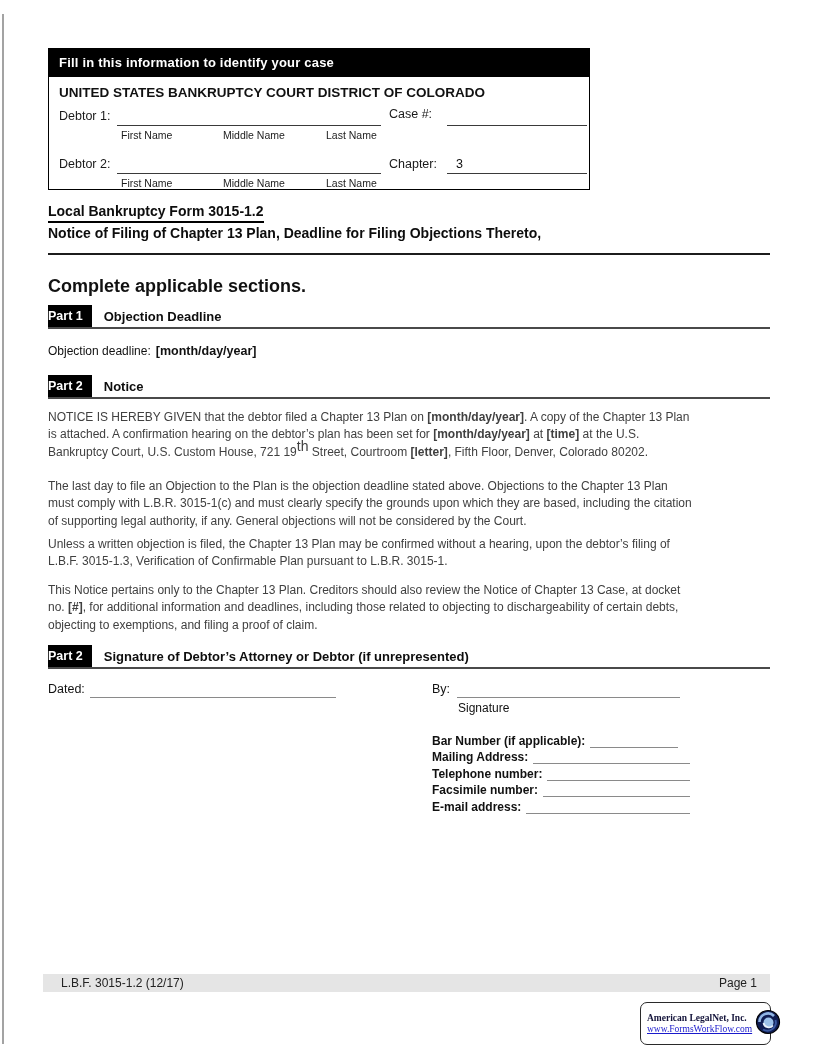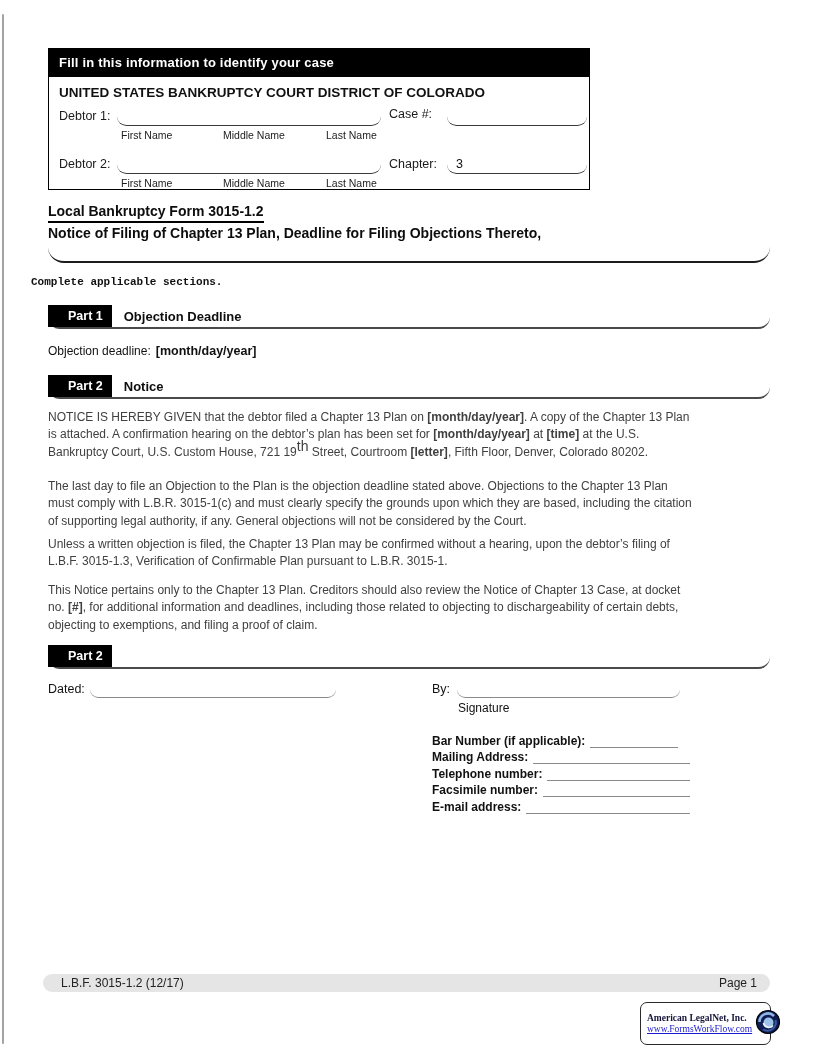--- a/index.html
+++ b/index.html
@@ -1,44 +1,44 @@
 <!DOCTYPE html>
 <html><head>
 <meta charset="utf-8">
 <style>
   html, body { margin: 0; padding: 0; background: #ffffff; }
   body { width: 816px; height: 1056px; position: relative; overflow: hidden;
          font-family: "Liberation Sans", sans-serif; color: #111; }
-  .abs { position: absolute; border-radius: 16px; }
+  .abs { position: absolute; }
 
   
   .scan-line { left: 2px; top: 14px; width: 1.5px; height: 1030px; background: #a3a3a3; }
 
   
   .header-box { left: 48px; top: 48px; width: 542px; }
   .header-banner { background: #000; color: #fff; height: 29px; line-height: 29px;
                    font-weight: bold; font-size: 13px; padding-left: 11px; letter-spacing: .2px; }
   .header-body { border: 1.6px solid #000; border-top: none; height: 112px; position: relative; }
   .court-name { left: 10px; top: 8px; font-weight: bold; font-size: 13.5px; }
   .fld-label { font-size: 12.5px; color: #1a1a1a; }
   .blank-line { border-bottom: 1.4px solid #3a3a3a; height: 18px; }
   .sub-label { font-size: 10.5px; color: #1c1c1c; }
   .chapter-value { font-size: 12.5px; }
 
   
-  .title-block { left: 48px; top: 201px; width: 722px; border-bottom: 2.5px solid #1c1c1c; padding-bottom: 18px; }
+  .title-block { left: 48px; top: 201px; width: 722px; border-bottom: 2.5px solid #1c1c1c; padding-bottom: 10px; }
   .title-line { font-weight: bold; font-size: 14px; line-height: 20px; color: #0d0d0d; }
   .title-underlined { display: inline-block; border-bottom: 2px solid #000; }
-  .instruction { left: 31px; top: 276px; font-weight: bold; font-size: 11px; font-family: Liberation Mono, monospace; }
+  .instruction { left: 48px; top: 276px; font-weight: bold; font-size: 18px; }
 
   
   .part-heading { width: 722px; display: flex; align-items: center;
                   border-bottom: 2.5px solid #4a4a4a; }
   .part-badge { background: #000; color: #fff; font-weight: bold; font-size: 12.5px;
-                padding: 4px 9px 4px 20px; flex: 0 0 auto; }
+                padding: 4px 9px 4px 0; flex: 0 0 auto; }
   .part-title { font-weight: bold; font-size: 13px; margin-left: 12px; color: #0d0d0d; }
 
   .objection-row { left: 48px; top: 344px; font-size: 12px; }
   .objection-row b { font-size: 12.5px; margin-left: 5px; }
 
   
   .para { left: 48px; width: 736px; font-size: 12px; line-height: 17.4px; color: #404040; }
   .para sup { font-size: 14px; line-height: 0; }
 
   
@@ -114,20 +114,21 @@
   <span class="part-title">Notice</span>
 </div>
 
 <div class="abs para" style="top:409px;"><span>NOTICE IS HEREBY GIVEN that the debtor filed a Chapter 13 Plan on </span><span style="font-weight: bold;">[month/day/year]</span><span>.  A copy of the Chapter 13 Plan</span><br><span>is attached.  A confirmation hearing on the debtor’s plan has been set for </span><span style="font-weight: bold;">[month/day/year]</span><span> at </span><span style="font-weight: bold;">[time]</span><span> at the U.S.</span><br><span>Bankruptcy Court, U.S. Custom House, 721 19</span><sup>th</sup><span> Street, Courtroom </span><span style="font-weight: bold;">[letter]</span><span>, Fifth Floor, Denver, Colorado 80202.</span></div>
 <div class="abs para" style="top:478px;"><span>The last day to file an Objection to the Plan is the objection deadline stated above. Objections to the Chapter 13 Plan</span><br><span>must comply with L.B.R. 3015-1(c) and must clearly specify the grounds upon which they are based, including the citation</span><br><span>of supporting legal authority, if any.  General objections will not be considered by the Court.</span></div>
 <div class="abs para" style="top:536px;"><span>Unless a written objection is filed, the Chapter 13 Plan may be confirmed without a hearing, upon the debtor’s filing of</span><br><span>L.B.F. 3015-1.3, Verification of Confirmable Plan pursuant to L.B.R. 3015-1.</span></div>
 <div class="abs para" style="top:582px;"><span>This Notice pertains only to the Chapter 13 Plan.  Creditors should also review the Notice of Chapter 13 Case, at docket</span><br><span>no. </span><span style="font-weight: bold;">[#]</span><span>, for additional information and deadlines, including those related to objecting to dischargeability of certain debts,</span><br><span>objecting to exemptions, and filing a proof of claim.</span></div>
 
 <div class="abs part-heading" style="left:48px; top:645px;">
   <span class="part-badge">Part 2</span>
+  <span class="part-title">Signature of Debtor’s Attorney or Debtor (if unrepresented)</span>
 </div>
 
 <div class="abs sig-label" style="left:48px; top:682px;">Dated:</div>
 <div class="abs u-line" style="left:90px; top:681px; width:246px;"></div>
 <div class="abs sig-label" style="left:432px; top:682px;">By:</div>
 <div class="abs u-line" style="left:457px; top:681px; width:223px;"></div>
 <div class="abs signature-caption" style="left:458px; top:701px;">Signature</div>
 
 <div class="abs sig-fields">
   <div class="sig-row">

